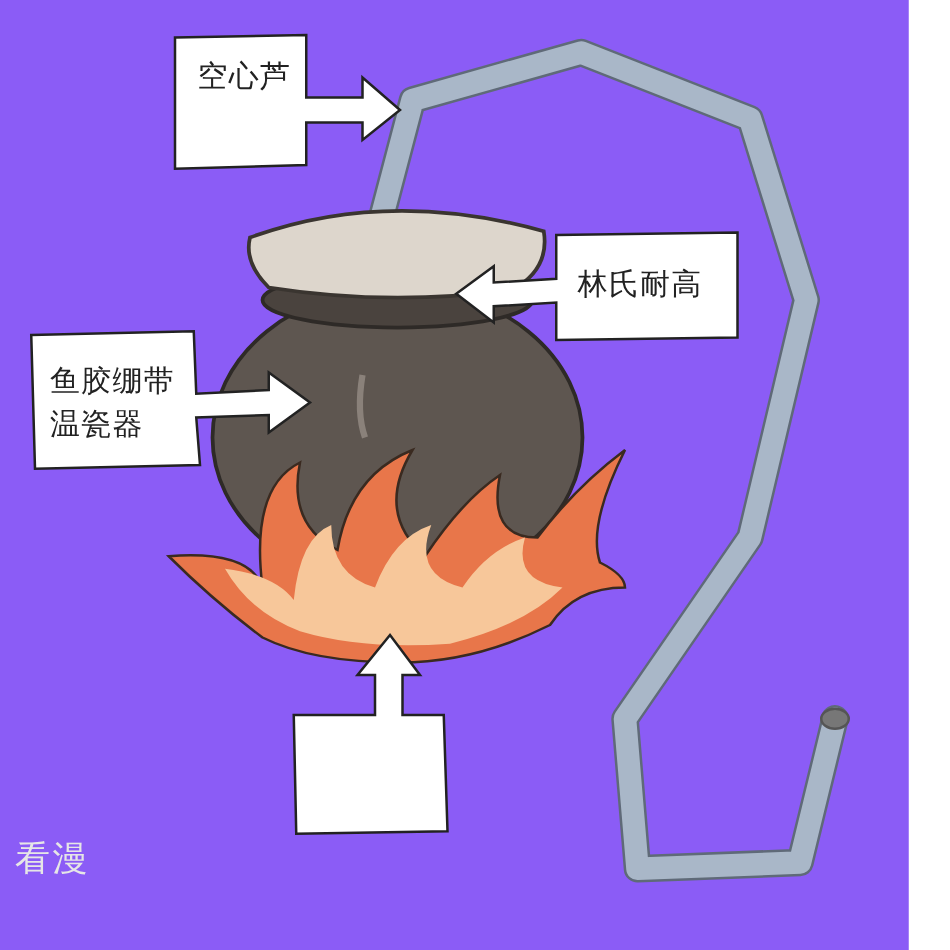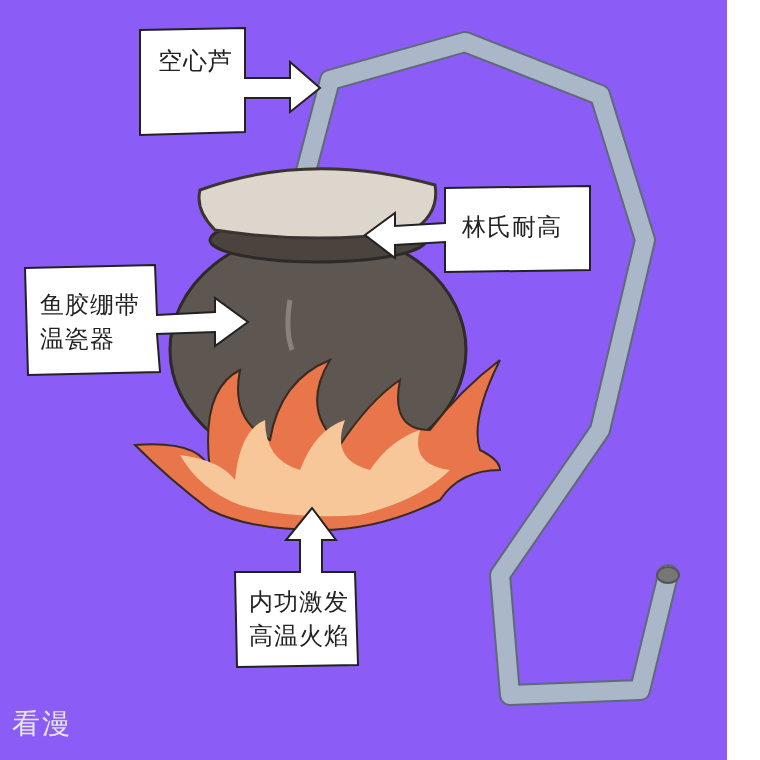--- a/index.html
+++ b/index.html
@@ -1,19 +1,19 @@
 <!DOCTYPE html>
 <html><head>
 <meta charset="utf-8">
 <style>
   html,body{margin:0;padding:0;background:#fff;}
   .stage{position:relative;width:727px;height:760px;overflow:hidden;background:#8b5cf6;font-family:"DejaVu Sans",sans-serif;}
   svg{position:absolute;left:0;top:0;}
   .label{position:absolute;color:#222;font-size:24px;line-height:34px;letter-spacing:1px;}
-  .wm{position:absolute;left:12px;top:705px;font-size:28px;color:#e6e6e6;letter-spacing:2px;}
+  .wm{position:absolute;left:12px;top:668px;font-size:28px;color:#e6e6e6;letter-spacing:2px;}
 </style>
 </head>
 <body>
 
 <div class="stage">
 <svg width="760" height="760" viewBox="0 0 760 760">
 
   <g stroke="#5f6a78" stroke-width="2" fill="none" stroke-linejoin="round">
     <path d="M305,175 L330,80 L465,42 L600,95 L645,240 L600,430 L500,575 L510,695 L640,690 L668,575" stroke="#5f6a78" stroke-width="22" stroke-linecap="round"></path>
     <path d="M305,175 L330,80 L465,42 L600,95 L645,240 L600,430 L500,575 L510,695 L640,690 L668,575" stroke="#a9b7c8" stroke-width="18" stroke-linecap="round"></path>
@@ -49,18 +49,14 @@
 <div class="label" style="left:158px;top:44px;">
   <div>空心芦</div>
 </div>
 <div class="label" style="left:462px;top:210px;">
   <div>林氏耐高</div>
 </div>
 <div class="label" style="left:40px;top:288px;">
   <div>鱼胶绷带</div>
   <div>温瓷器</div>
 </div>
-<div class="label" style="left:249px;top:585px;">
-  <div>内功激发</div>
-  <div>高温火焰</div>
-</div>
 <div class="wm">看漫</div>
 </div>
 
 </body></html>

